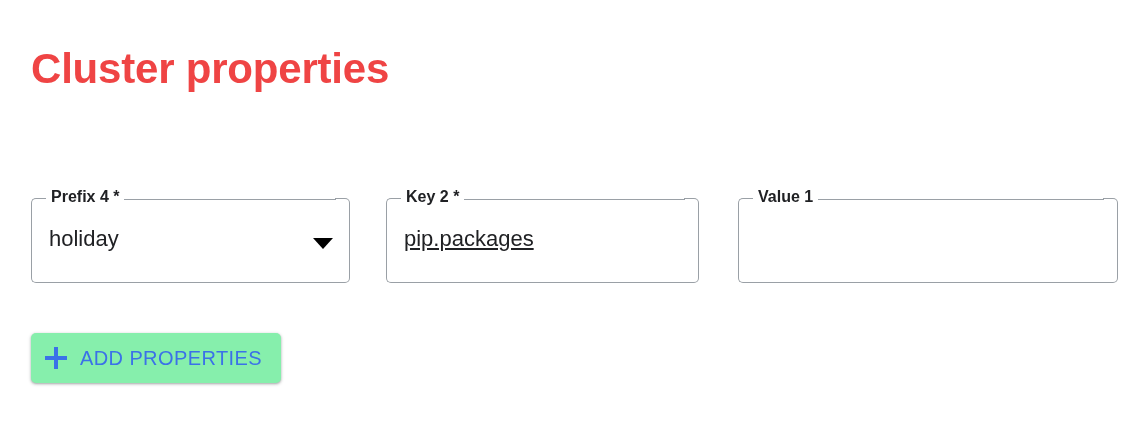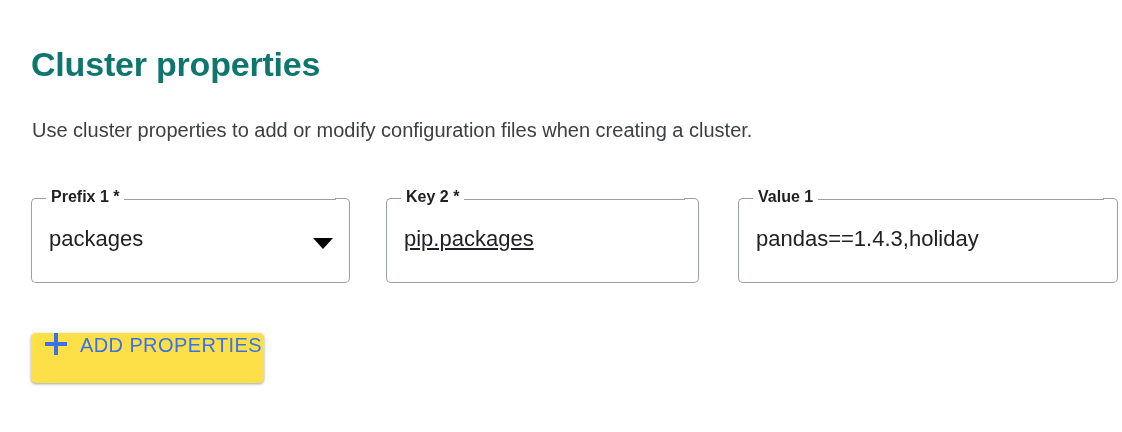--- a/index.html
+++ b/index.html
@@ -20,25 +20,25 @@
     position: relative;
     width: 1122px;
     height: 432px;
   }
 
   
   .page-title {
     position: absolute;
     left: 31px;
     top: 20px;
-    font-size: 34px;
+    font-size: 42px;
     line-height: 42px;
     font-weight: bold;
     letter-spacing: -0.2px;
-    color: #0f766e;
+    color: #ef4444;
     white-space: nowrap;
   }
 
   .page-subtitle {
     position: absolute;
     left: 32px;
     top: 96px;
     font-size: 20px;
     line-height: 28px;
     font-weight: normal;
@@ -150,25 +150,25 @@
     border-top: 11px solid #000000;
     z-index: 2;
   }
 
   
   .add-btn {
     position: absolute;
     left: 31px;
     top: 333px;
     height: 50px;
-    padding: 0 2px 0 14px;
+    padding: 0 19px 0 14px;
     display: inline-flex;
-    align-items: flex-start;
+    align-items: center;
     gap: 13px;
-    background: #fde047;
+    background: #86efac;
     border: none;
     border-radius: 5px;
     box-shadow: 0 1px 2px 0 rgba(60,64,67,0.30), 0 1px 3px 1px rgba(60,64,67,0.15);
     cursor: pointer;
     font-family: "Liberation Sans", sans-serif;
   }
   .plus-icon {
     position: relative;
     width: 22px;
     height: 22px;
@@ -195,34 +195,33 @@
     white-space: nowrap;
   }
 </style>
 </head>
 <body>
 
 <div class="page">
 
   <h1 class="page-title">Cluster properties</h1>
 
-  <p class="page-subtitle">Use cluster properties to add or modify configuration files when creating a cluster.</p>
 
   <div class="form-row">
 
     <div class="field field-prefix">
       <div class="outline">
         <span class="leading"></span>
         <span class="notch open" style="left: 14px; right: 14px; border-top: 1px solid transparent;">
             <span style="position: absolute; top: 0px; height: 0px; left: 79.4844px; right: 0px; border-top: 1px solid rgb(154, 160, 166);"></span>
           </span>
         <span class="trailing"></span>
       </div>
-      <span class="field-label">Prefix 1 *</span>
-      <span class="field-value-text">packages</span>
+      <span class="field-label">Prefix 4 *</span>
+      <span class="field-value-text">holiday</span>
       <span class="dropdown-arrow"></span>
     </div>
 
     <div class="field field-key">
       <div class="outline">
         <span class="leading"></span>
         <span class="notch open" style="left: 14px; right: 14px; border-top: 1px solid transparent;">
             <span style="position: absolute; top: 0px; height: 0px; left: 64.375px; right: 0px; border-top: 1px solid rgb(154, 160, 166);"></span>
           </span>
         <span class="trailing"></span>
@@ -233,21 +232,20 @@
 
     <div class="field field-value">
       <div class="outline">
         <span class="leading"></span>
         <span class="notch open" style="left: 14px; right: 14px; border-top: 1px solid transparent;">
             <span style="position: absolute; top: 0px; height: 0px; left: 66.1562px; right: 0px; border-top: 1px solid rgb(154, 160, 166);"></span>
           </span>
         <span class="trailing"></span>
       </div>
       <span class="field-label">Value 1</span>
-      <span class="field-value-text">pandas==1.4.3,holiday</span>
     </div>
 
   </div>
 
   <button class="add-btn">
     <span class="plus-icon"></span>
     <span class="add-btn-label">ADD PROPERTIES</span>
   </button>
 
 </div>

